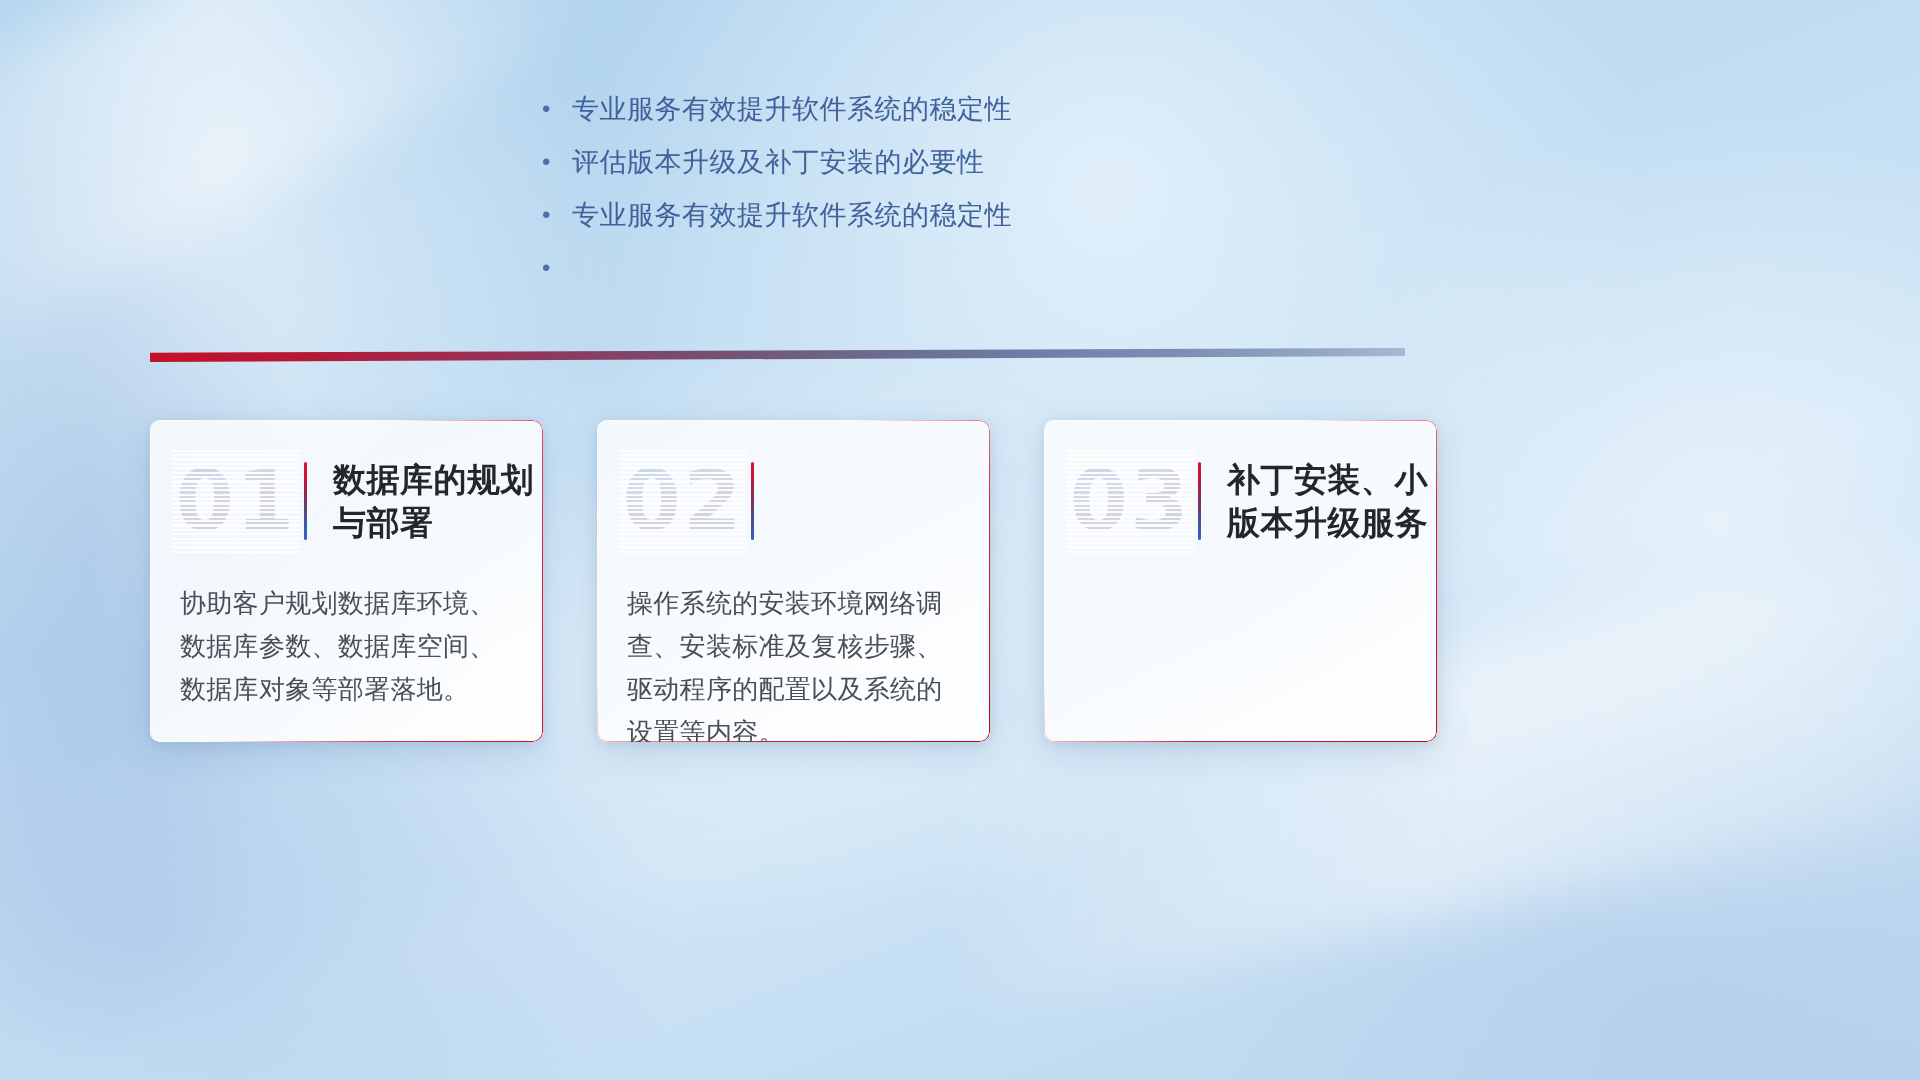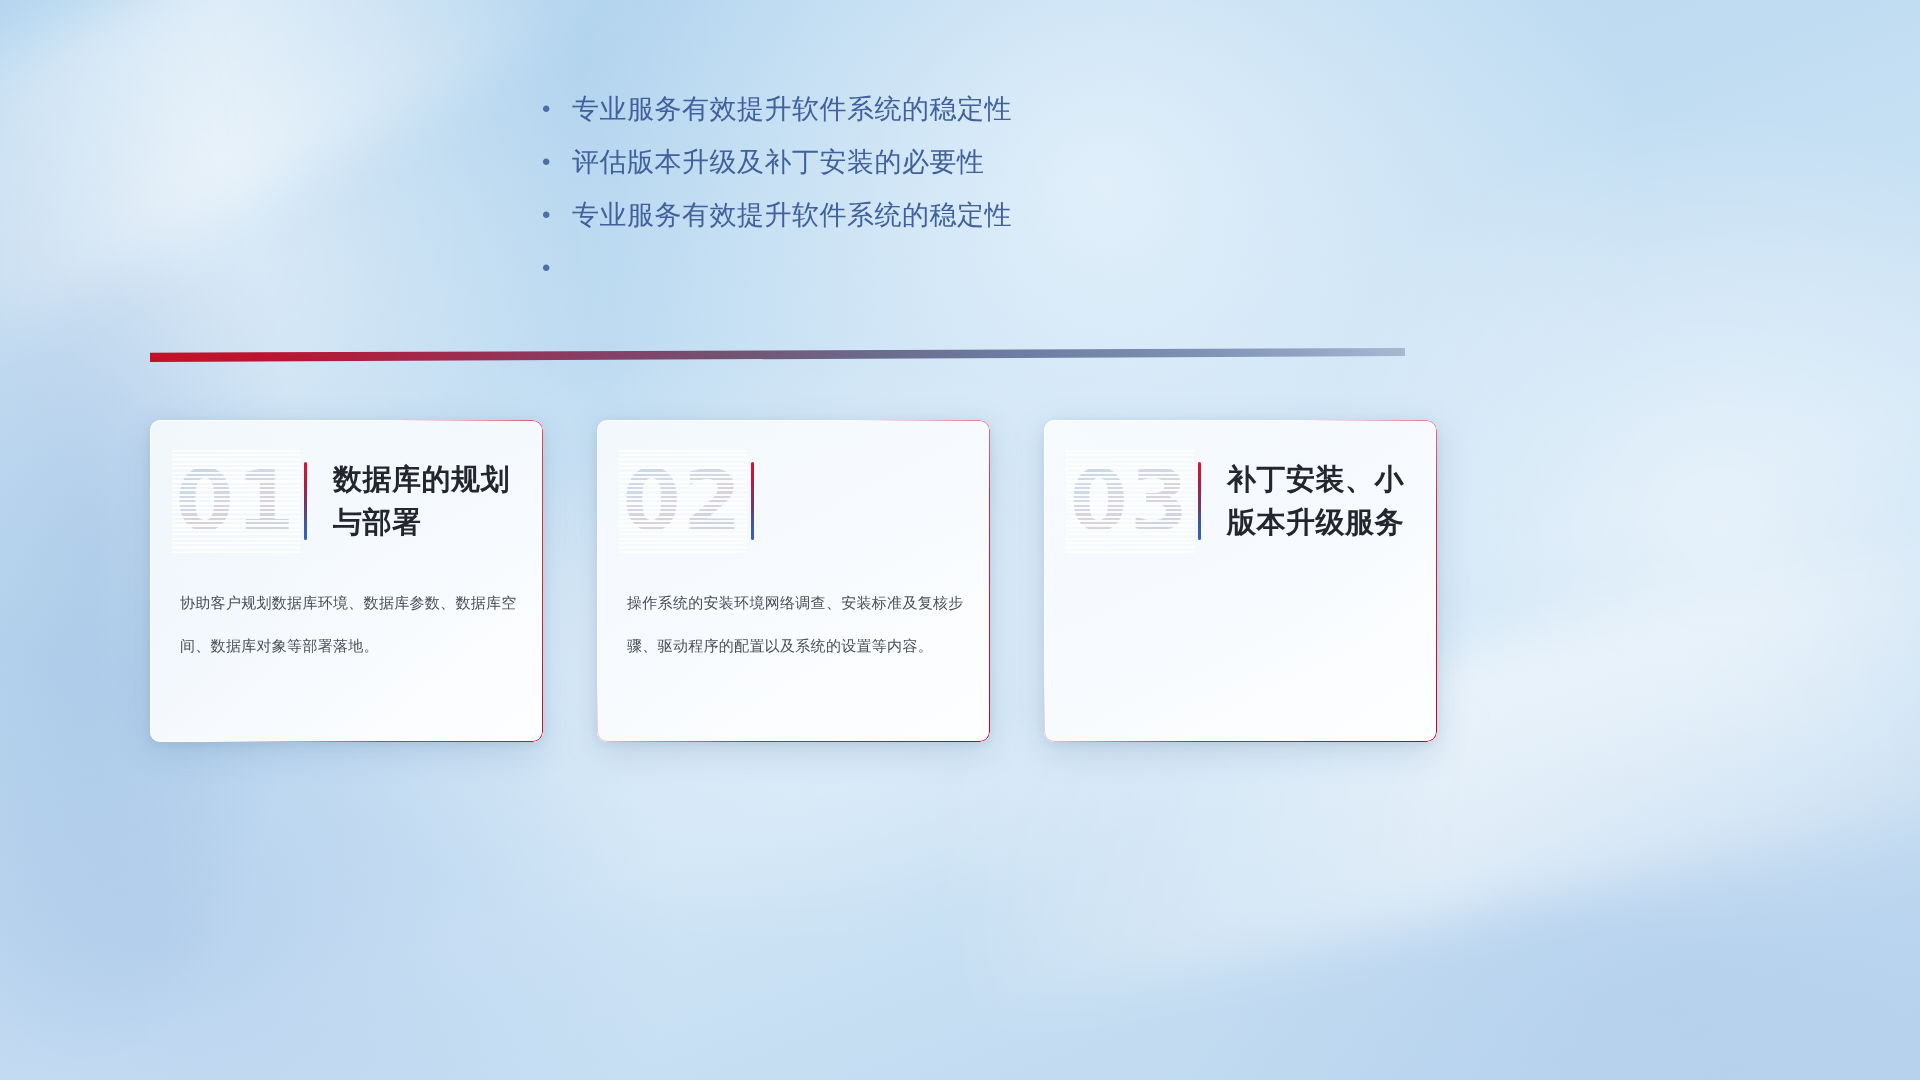--- a/index.html
+++ b/index.html
@@ -114,27 +114,27 @@
       rgba(255,255,255,.92) 0px, rgba(255,255,255,.92) 2.2px,
       rgba(255,255,255,0) 2.2px, rgba(255,255,255,0) 4.4px);
     pointer-events:none;
   }
   .vrule{
     width:3px;flex:0 0 3px;height:78px;margin-left:4px;border-radius:2px;
     background:linear-gradient(180deg,#e01030 0%,#b31b3b 28%,#6a3a66 55%,#3b5aa6 82%,#2f63c4 100%);
   }
   .card-title{
     flex:1;padding-left:26px;padding-right:4px;
-    font-size:29px;line-height:43px;font-weight:700;color:#23272d;
+    font-size:33px;line-height:43px;font-weight:700;color:#23272d;
     font-family:"DejaVu Sans","Liberation Sans",sans-serif;
     letter-spacing:.5px;
   }
   .card-body{
     position:absolute;left:30px;right:26px;top:162px;
-    font-size:15px;line-height:43px;color:#4a4f57;
+    font-size:26px;line-height:43px;color:#4a4f57;
     font-family:"DejaVu Sans","Liberation Sans",sans-serif;
     letter-spacing:.3px;
   }
 </style>
 </head>
 <body>
 
 <div id="stage">
   <div class="glow g1"></div>
   <div class="glow g2"></div>

